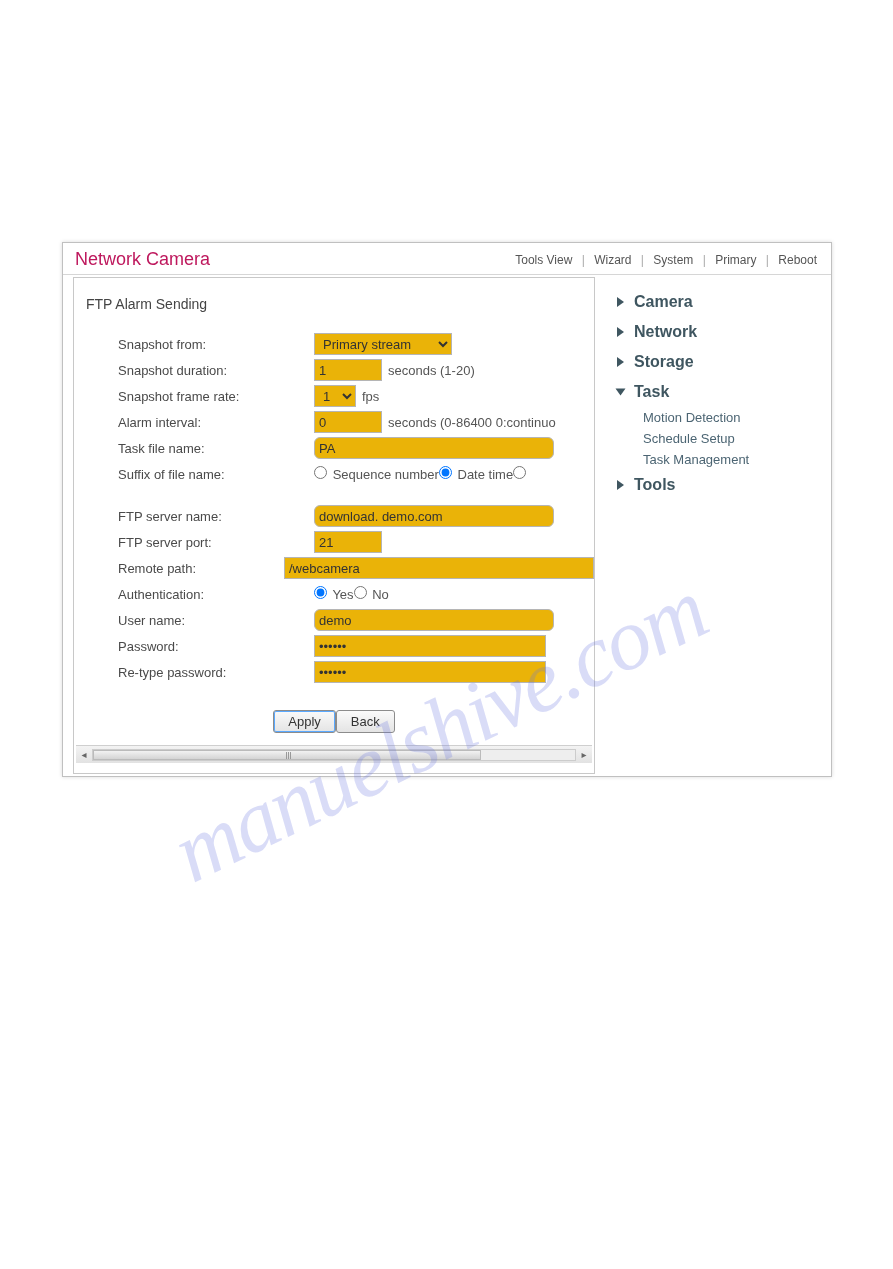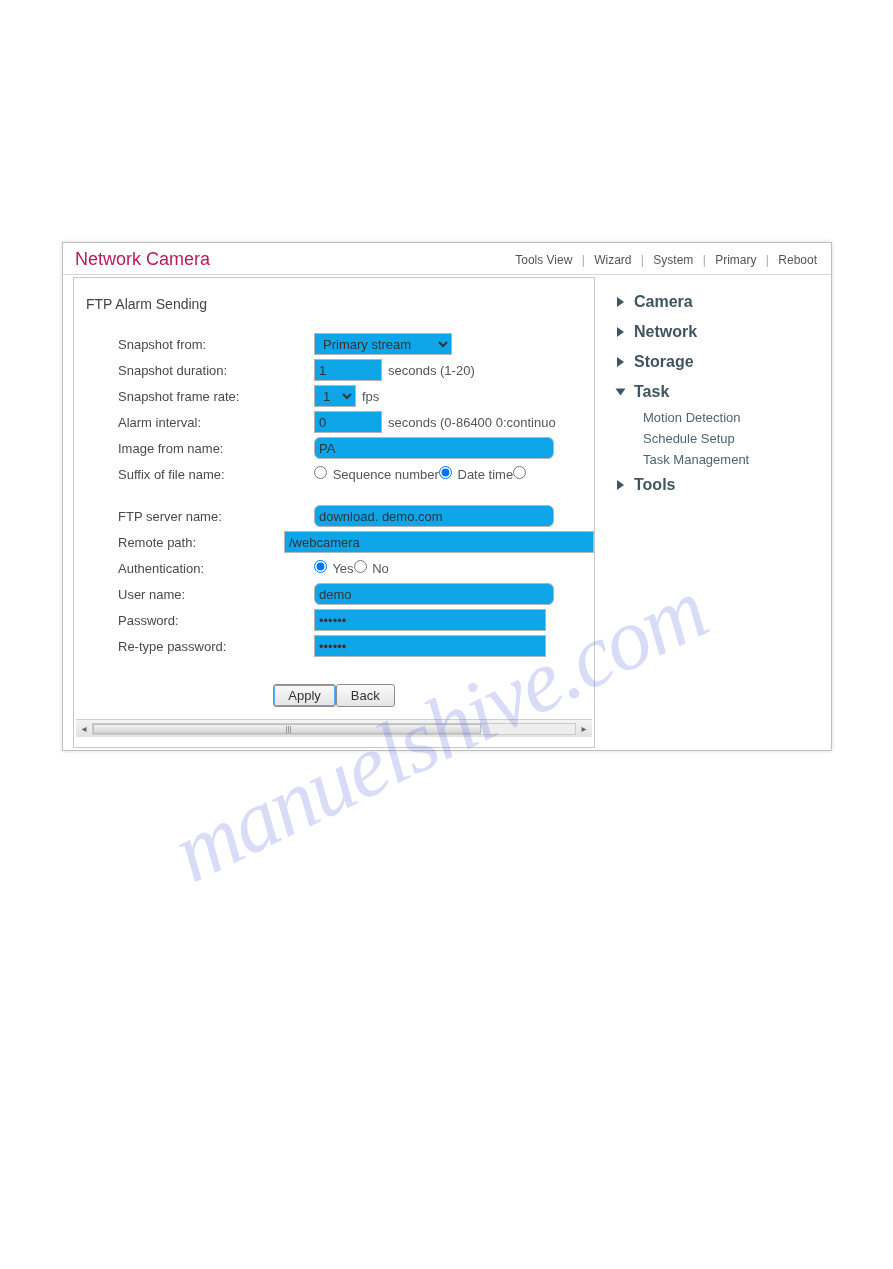--- a/index.html
+++ b/index.html
@@ -61,21 +61,21 @@
     .label {
       width:196px;
       color:#4a4a4a;
       font-size:13px;
     }
     .field { display:flex; align-items:center; }
     select.sel, input.txt, input.num, input.pwd {
       border:1px solid #b5b5b5;
       font-size:13px;
       padding:2px 4px;
-      background:#0ea5e9;
+      background:#eab308;
       color:#333;
       height:22px;
     }
     select.sel { width:138px; }
     .num-small { width:68px; }
     .num-tiny  { width:42px; }
     .txt-wide  { width:240px;border-radius:6px; }
     .txt-med   { width:232px; }
     .unit { margin-left:6px; color:#555; }
     .radio-group { display:flex; align-items:center; color:#555; }
@@ -194,21 +194,21 @@
 
         <div class="row">
           <div class="label">Alarm interval:</div>
           <div class="field">
             <input class="num num-small" value="0" style="">
             <span class="unit">seconds (0-86400 0:continuo</span>
           </div>
         </div>
 
         <div class="row">
-          <div class="label">Image from name:</div>
+          <div class="label">Task file name:</div>
           <div class="field">
             <input class="txt txt-wide" value="PA" style="">
           </div>
         </div>
 
         <div class="row">
           <div class="label">Suffix of file name:</div>
           <div class="field radio-group">
             <label><input type="radio" name="suffix" style=""> <span>Sequence number</span></label>
             <label><input type="radio" name="suffix" checked="" style=""> <span>Date time</span></label>
@@ -218,20 +218,26 @@
 
         <div class="spacer"></div>
 
         <div class="row">
           <div class="label">FTP server name:</div>
           <div class="field">
             <input class="txt txt-wide" value="download. demo.com" style="">
           </div>
         </div>
 
+        <div class="row">
+          <div class="label">FTP server port:</div>
+          <div class="field">
+            <input class="num num-small" value="21" style="">
+          </div>
+        </div>
 
         <div class="row">
           <div class="label">Remote path:</div>
           <div class="field">
             <input class="txt" style="width: 310px;" value="/webcamera">
           </div>
         </div>
 
         <div class="row">
           <div class="label">Authentication:</div>

